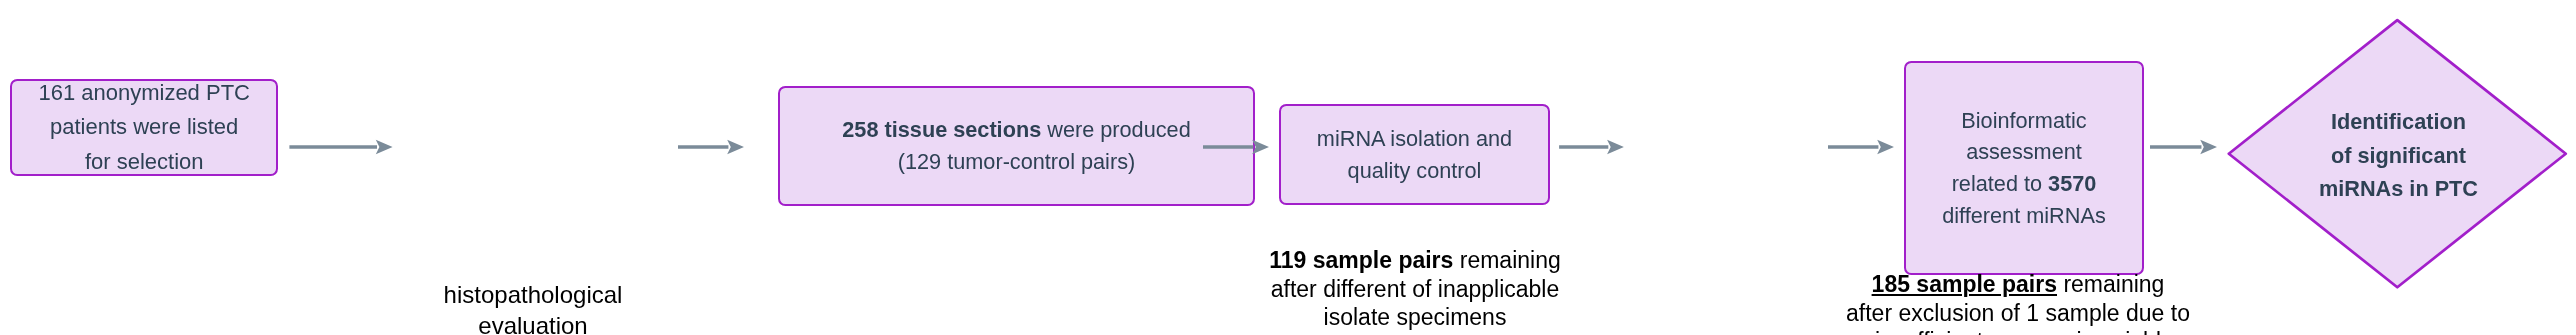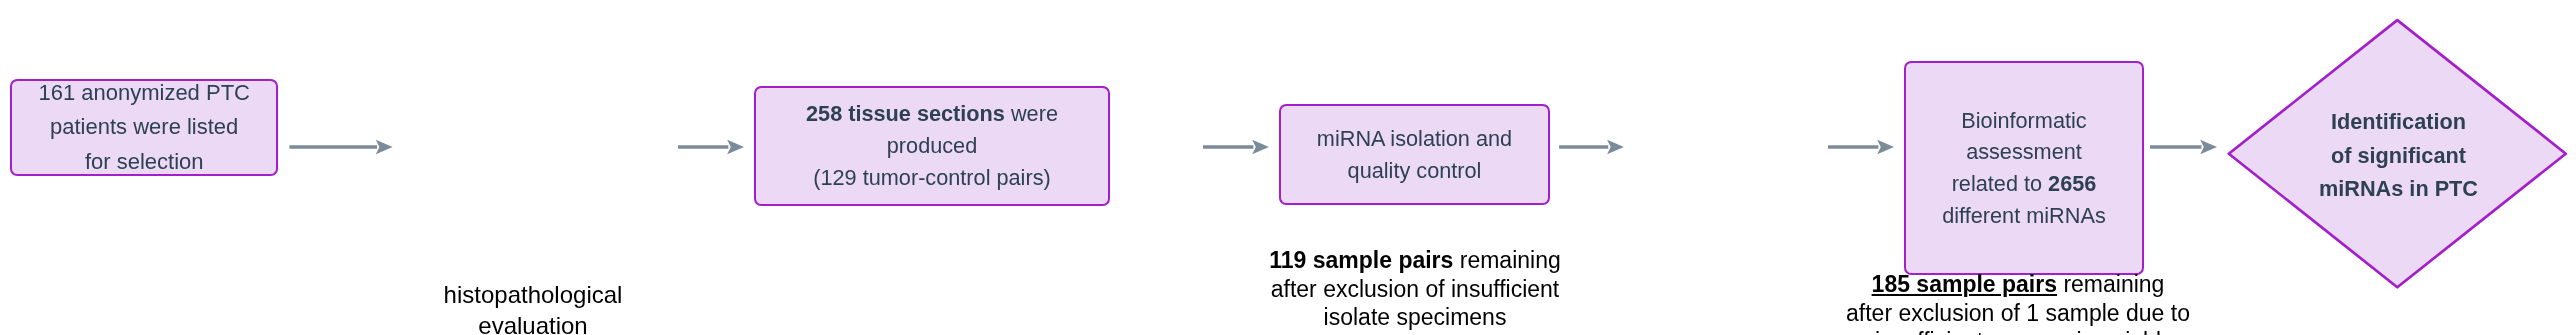--- a/index.html
+++ b/index.html
@@ -26,21 +26,21 @@
     border-radius:7.2px;
     display:flex;align-items:center;justify-content:center;
     text-align:center;
     color:var(--box-text);
     font-size:21.7px;line-height:1.46;
     white-space:pre-line;
     padding:4.8px 8.4px;
   }
   #node-patients-listed   {left:10.2px;  top:79px; width:268px; height:97px; font-size:22px; line-height:1.55;}
   #node-samples-collected {left:397px; top:61px; width:272px; height:172px;}
-  #node-tissue-sections   {left:754px;top:86px; width:356px; height:120px;}
+  #node-tissue-sections   {left:778px;top:86px; width:477px; height:120px;}
   #node-mirna-isolation   {left:1279px;top:96px; width:271px; height:101px;margin-top:8px;}
   #node-sequencing        {left:1634px;top:113px; width:185px; height:68px;}
   #node-bioinformatic     {left:1904px;top:61px; width:240px; height:214px;justify-content:center;}
 
   .diamond-wrap{position:absolute;left:2221px;top:17px;width:355px;height:277px;}
   .diamond-wrap svg{position:absolute;left:0;top:0;}
   .diamond-label{
     position:absolute;left:0;top:0;width:100%;height:100%;
     display:flex;align-items:center;justify-content:center;
     text-align:center;color:var(--box-text);
@@ -108,39 +108,39 @@
     <polygon points="82,3 110,15 82,27 88,15"></polygon>
   </svg>
 
   <div class="node" id="node-mirna-isolation">
     <span><span>miRNA isolation and
 quality control</span></span>
   </div>
 
   <div class="caption" id="caption-pairs-119">
     <span><span style="font-weight: 700;">119 sample pairs</span><span> remaining
-after exclusion of insufficient
+after different of inapplicable
 isolate specimens</span></span>
   </div>
 
   <svg class="arrow" id="arrow-4" viewBox="0 0 108 30" width="65" height="18">
     <line x1="0" y1="15" x2="82" y2="15"></line>
     <polygon points="80,3 108,15 80,27 86,15"></polygon>
   </svg>
 
 
   <svg class="arrow" id="arrow-5" viewBox="0 0 110 30" width="66" height="18">
     <line x1="0" y1="15" x2="84" y2="15"></line>
     <polygon points="82,3 110,15 82,27 88,15"></polygon>
   </svg>
 
   <div class="node" id="node-bioinformatic">
     <span><span>Bioinformatic
 assessment
-related to </span><span style="font-weight: 700;">2656</span><span>
+related to </span><span style="font-weight: 700;">3570</span><span>
 different miRNAs</span></span>
   </div>
 
   <div class="caption" id="caption-pairs-118">
     <span><span style="font-weight: 700; text-decoration: underline;">185 sample pairs</span><span> remaining
 after exclusion of 1 sample due to
 insufficient sequencing yield</span></span>
   </div>
 
   <svg class="arrow" id="arrow-6" viewBox="0 0 112 30" width="67" height="18">

